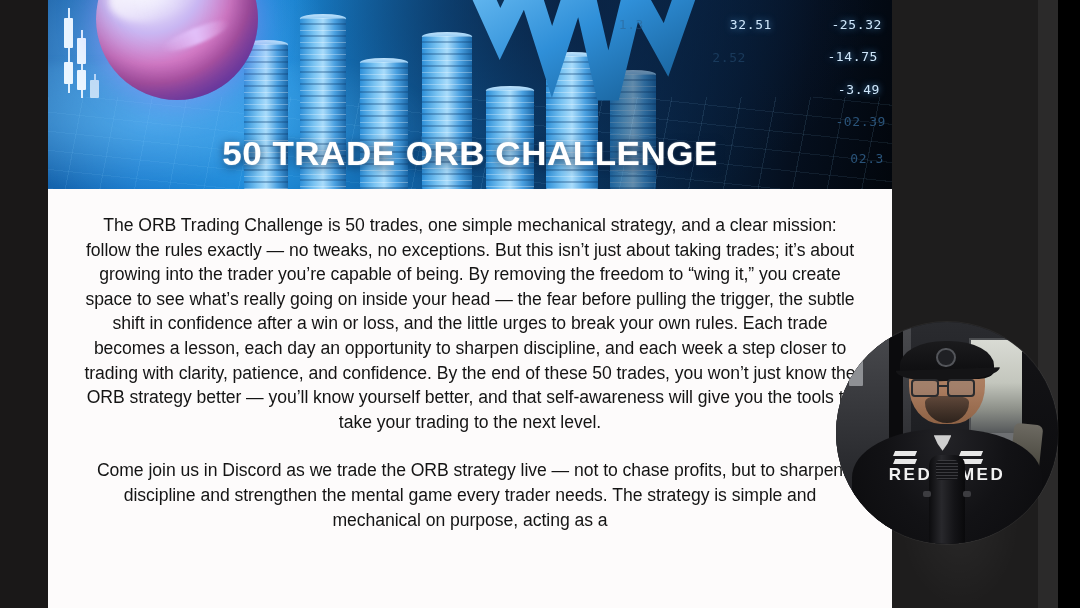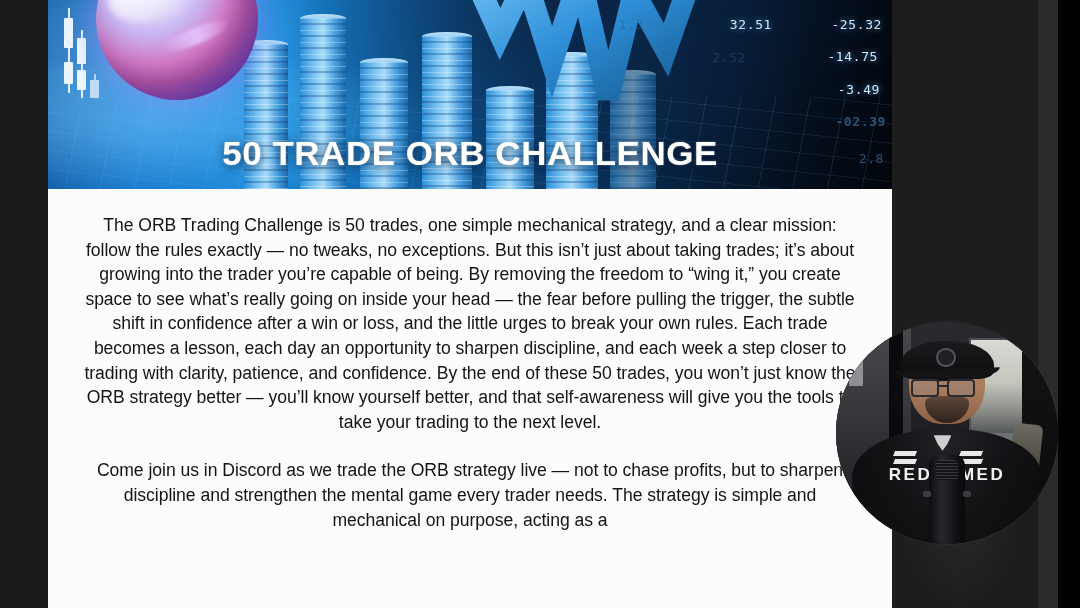--- a/index.html
+++ b/index.html
@@ -350,22 +350,22 @@
     </div>
 
     <div class="orb"></div>
     <div class="orb-sheen"></div>
     <div class="orb-streak"></div>
 
     <div class="ticks">
       <span class="tick" style="right:10px;  top:17px;">-25.32</span>
       <span class="tick" style="right:14px;  top:49px;">-14.75</span>
       <span class="tick" style="right:12px;  top:82px;">-3.49</span>
-      <span class="tick dim" style="right:6px;   top:114px;font-weight:bold;">-02.39</span>
-      <span class="tick dim" style="right:8px;   top:151px;">2.8</span>
+      <span class="tick dim" style="right:6px;   top:114px;">-02.39</span>
+      <span class="tick dim" style="right:8px;   top:151px;">02.3</span>
       <span class="tick" style="right:120px; top:17px;">32.51</span>
       <span class="tick dim" style="right:248px; top:17px; opacity:.45;">1.3</span>
       <span class="tick dim" style="right:146px; top:50px; opacity:.45;">2.52</span>
     </div>
 
     <div class="banner-title">50 TRADE ORB CHALLENGE</div>
   </div>
 
   <div class="doc-body">
     <p class="para">The ORB Trading Challenge is 50 trades, one simple mechanical strategy, and a clear mission: follow the rules exactly — no tweaks, no exceptions. But this isn’t just about taking trades; it’s about growing into the trader you’re capable of being. By removing the freedom to “wing it,” you create space to see what’s really going on inside your head — the fear before pulling the trigger, the subtle shift in confidence after a win or loss, and the little urges to break your own rules. Each trade becomes a lesson, each day an opportunity to sharpen discipline, and each week a step closer to trading with clarity, patience, and confidence. By the end of these 50 trades, you won’t just know the ORB strategy better — you’ll know yourself better, and that self-awareness will give you the tools to take your trading to the next level.</p>

